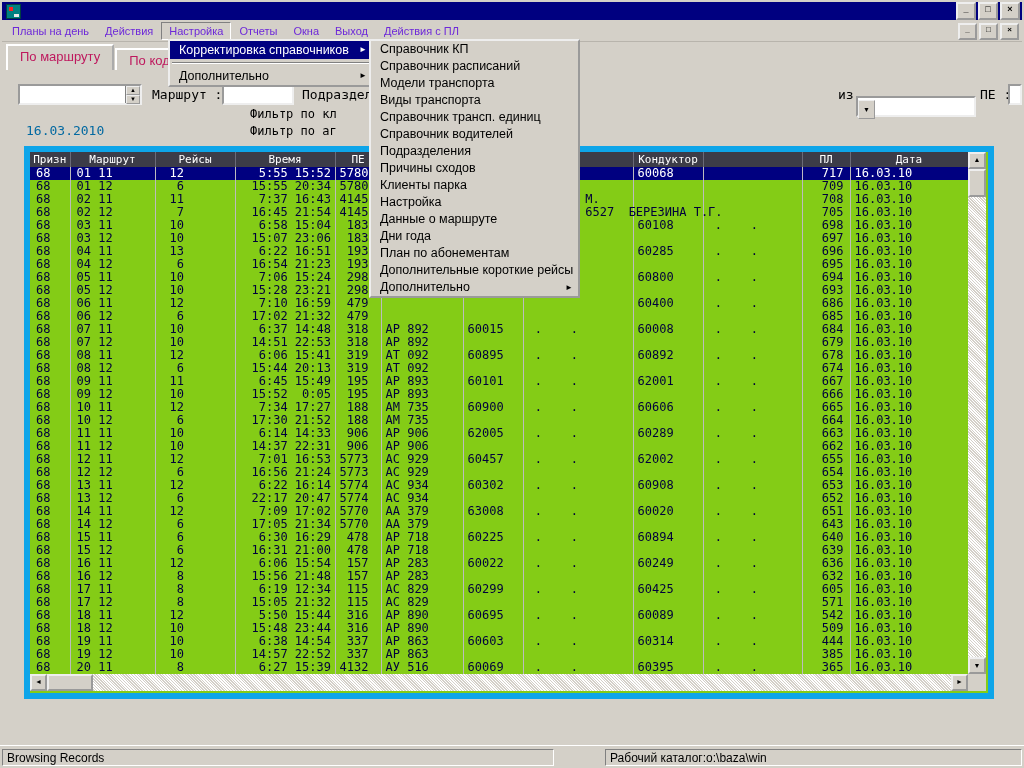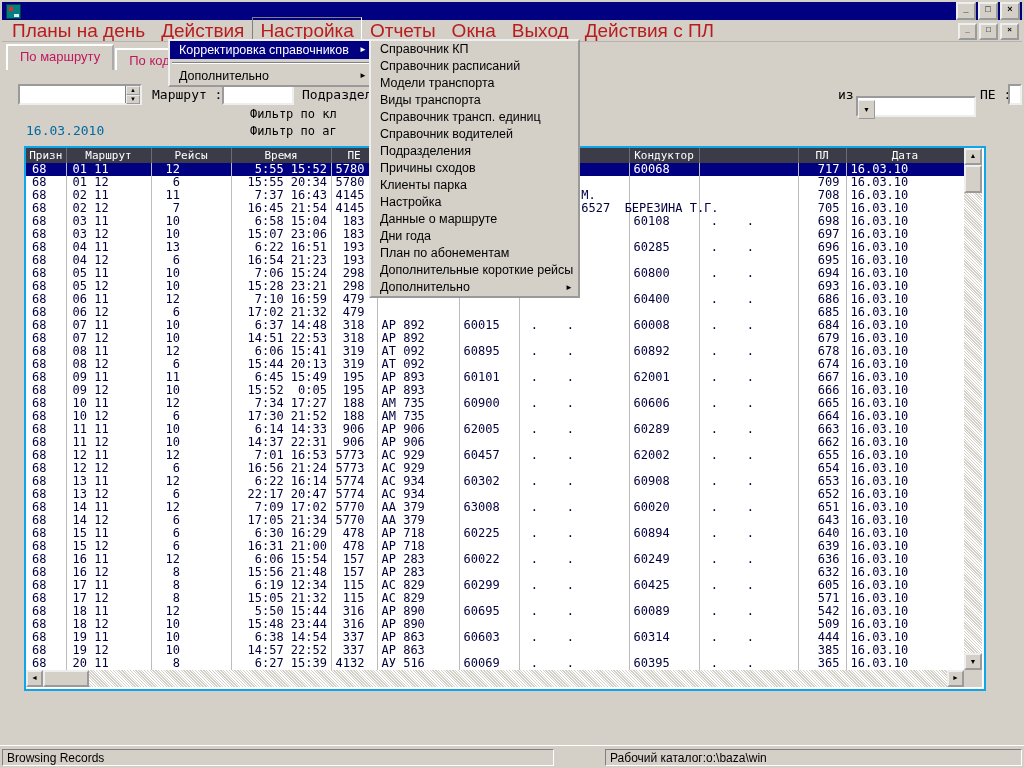--- a/index.html
+++ b/index.html
@@ -17,21 +17,21 @@
   .app-icon::after{content:"";position:absolute;left:2px;top:2px;width:4px;height:4px;background:#ff2020;}
   .app-icon::before{content:"";position:absolute;right:1px;bottom:1px;width:5px;height:3px;background:#e8e8e8;}
   .title-text{color:#fff;font-size:12px;margin-left:6px;flex:1;}
   .winbtns{display:flex;gap:2px;}
   .wbtn{width:16px;height:14px;background:#d4d0c8;border:2px outset #eee;
     font-size:9px;line-height:10px;text-align:center;font-weight:bold;color:#000;}
 
   
   .menubar{position:absolute;left:2px;right:2px;top:20px;height:21px;background:#d4d0c8;
     display:flex;align-items:center;padding-left:2px;border-bottom:1px solid #b8b4ac;}
-  .menu-item{padding:3px 8px;font-size:19px;color:#b91c1c;white-space:nowrap;}
+  .menu-item{padding:3px 8px;font-size:11px;color:#6d28d9;white-space:nowrap;}
   .menu-item.active{border:1px solid;border-color:#808080 #ffffff #ffffff #808080;padding:2px 7px;}
   .mdibtns{position:absolute;right:3px;top:3px;display:flex;gap:2px;}
   .mbtn{width:15px;height:13px;background:#d4d0c8;border:2px outset #eee;
     font-size:8px;line-height:9px;text-align:center;font-weight:bold;color:#000;}
 
   
   .tabbar{position:absolute;left:6px;top:46px;height:24px;display:flex;align-items:flex-end;}
   .tab{border:2px outset #fff;border-bottom:none;background:#d4d0c8;
     padding:3px 12px 4px 12px;font-size:13px;color:#be185d;margin-right:1px;}
   .tab.active{padding-bottom:6px;position:relative;z-index:2;}
@@ -45,21 +45,21 @@
   .spinner{width:14px;display:flex;flex-direction:column;border-left:1px solid #808080;}
   .spin-btn{flex:1;background:#d4d0c8;border:1px outset #eee;font-size:6px;line-height:7px;text-align:center;color:#000;}
   .txt-input{position:absolute;height:21px;}
   .combo{position:absolute;left:856px;top:96px;width:120px;height:21px;display:flex;flex-direction:column;}
   .combo-text{flex:1;font-size:12px;color:#000040;padding:2px 0 0 4px;white-space:nowrap;overflow:hidden;}
   .combo-btn{width:15px;background:#d4d0c8;border:1px outset #eee;font-size:7px;line-height:17px;text-align:center;color:#000;}
   .filter-line{position:absolute;left:250px;font-size:12px;color:#000;}
 
   
   .grid-wrap{position:absolute;left:24px;top:146px;width:958px;height:541px;
-    border:2px solid #0ea5e9;background:#ffffff;}
+    border:6px solid #0ea5e9;background:#84cc16;}
   table.grid{border-collapse:collapse;table-layout:fixed;width:938px;}
   table.grid th{height:15px;background:#3c3c48;color:#fff;font-weight:normal;
     font-size:11px;font-family:"DejaVu Sans Mono",monospace;
     border-right:1px solid #6a6a78;padding:0;white-space:pre;overflow:hidden;}
   table.grid td{height:13px;line-height:13px;font-size:12px;font-family:"DejaVu Sans Mono",monospace;
     color:#00003c;border-right:1px solid #bcbcbc;padding:0 0 0 4px;white-space:pre;overflow:visible;}
   table.grid td:nth-child(1){padding-left:6px;}
   table.grid td:nth-child(2){padding-left:6px;}
   table.grid td:nth-child(3){padding-left:14px;}
   table.grid td:nth-child(4){padding-left:16px;}

